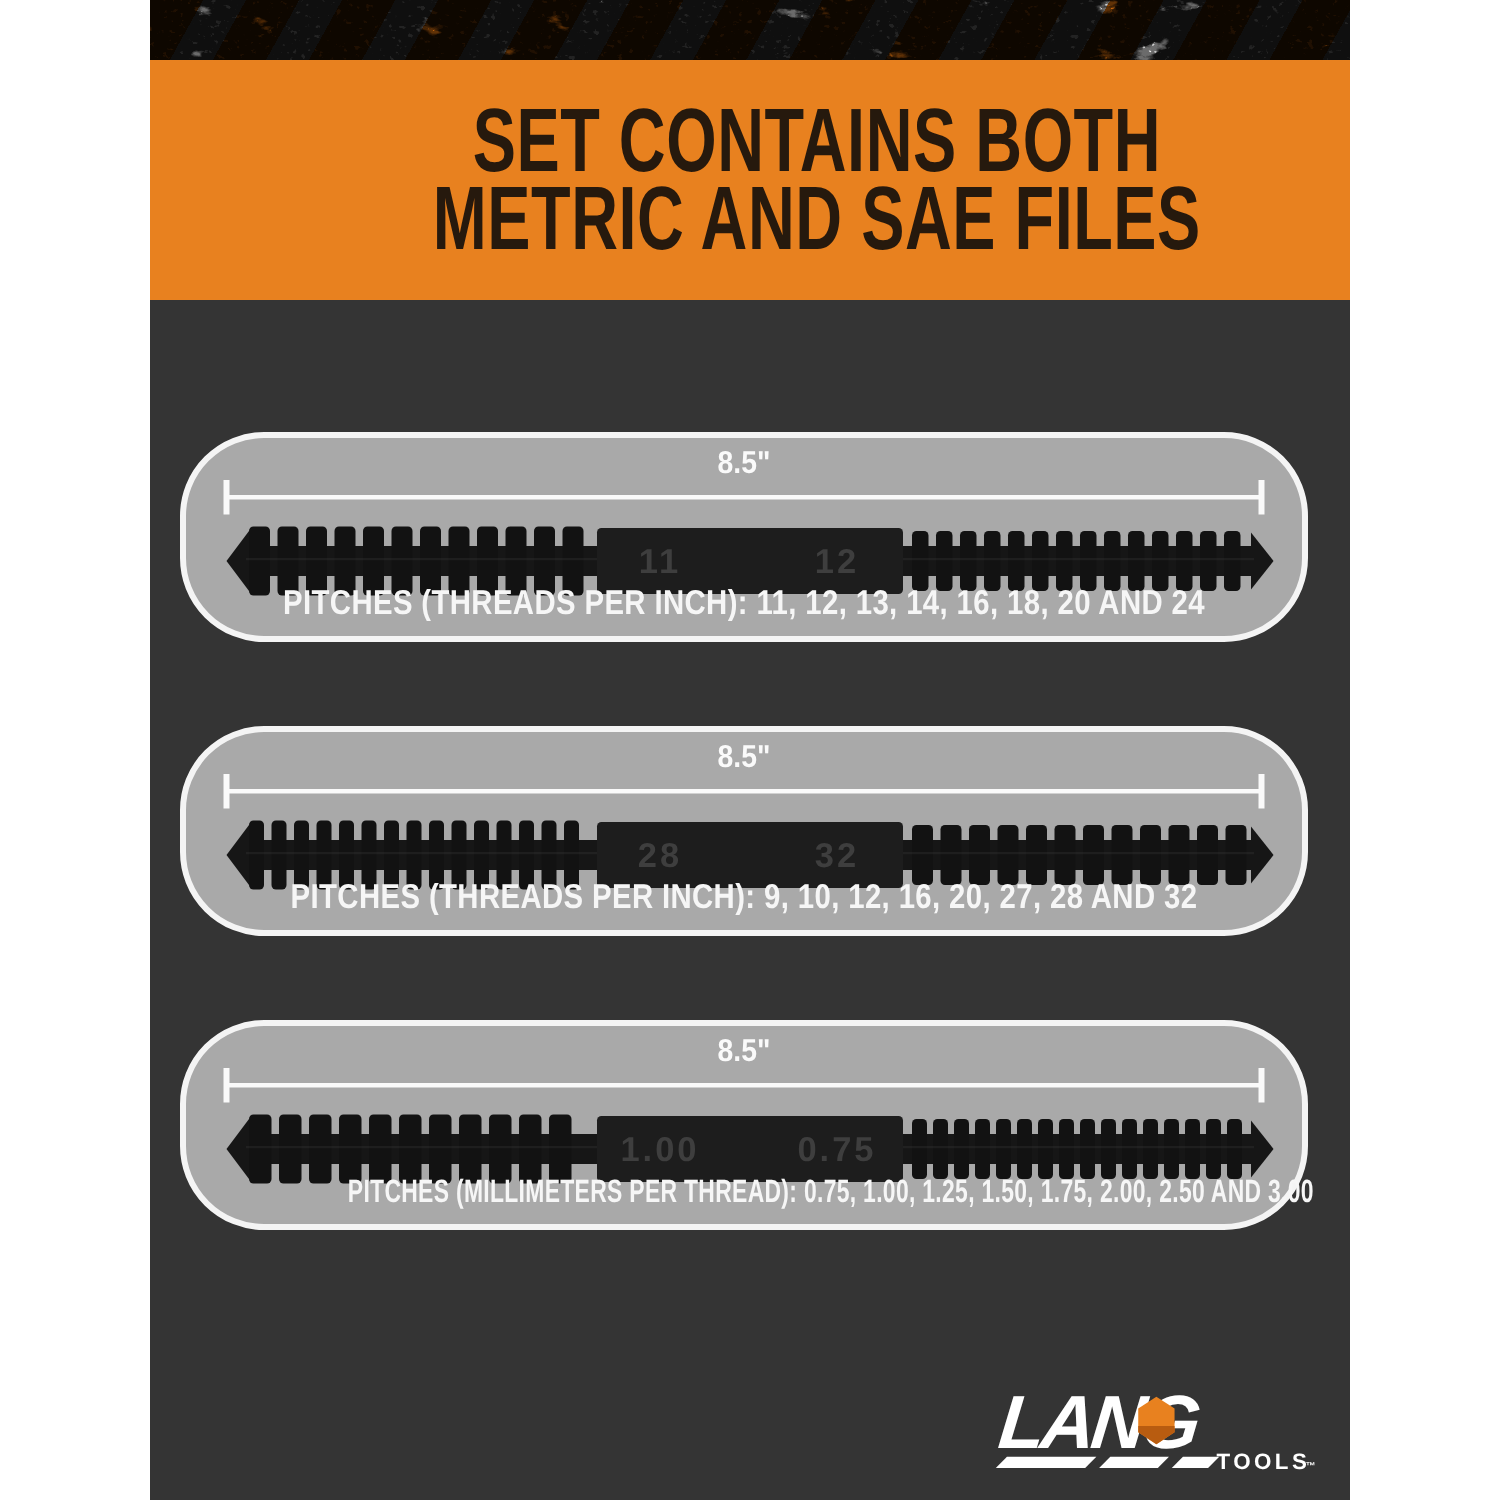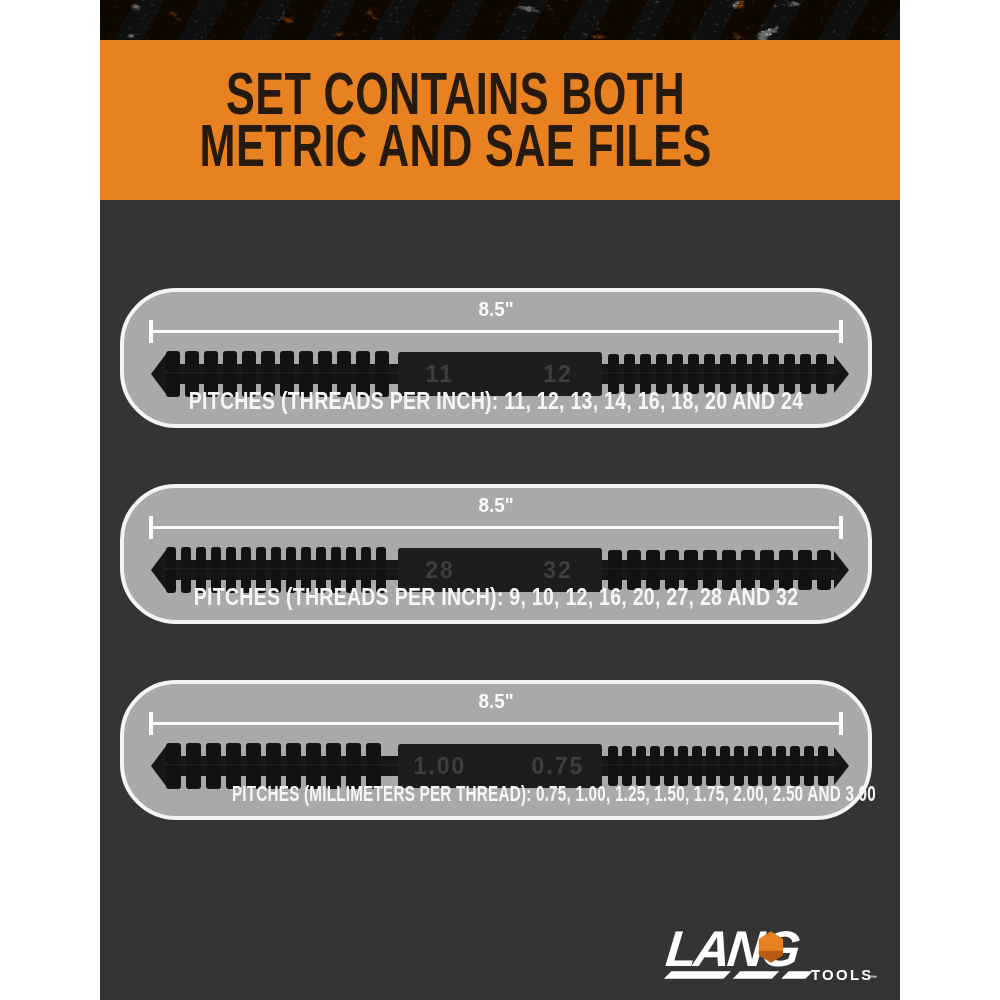--- a/index.html
+++ b/index.html
@@ -12,21 +12,21 @@
   .hazard {
     position:absolute; left:0; top:0; width:800px; height:40px;
     background-color:#d9700f;
     background-image:repeating-linear-gradient(119deg, rgba(255,255,255,0) 0 31px, #efefef 31px 56px);
   }
   .hazard svg { position:absolute; inset:0; width:100%; height:100%; }
 
   
   .header {
     position:absolute; left:0; top:40px; width:800px; height:160px;
-    background:#e8811f; display:flex; align-items:center; justify-content:flex-start;
+    background:#e8811f; display:flex; align-items:center; justify-content:flex-end;
   }
   .title {
     color:#26190d; font-weight:bold; font-size:60px; line-height:52px;
     text-align:center; transform:scaleX(0.72); letter-spacing:0.5px; white-space:nowrap;
   }
 
   
   .panel {
     position:absolute; left:20px; width:752px; height:140px;
     background:#a9a9a9; border:4px solid #f4f4f4; border-radius:56px;

